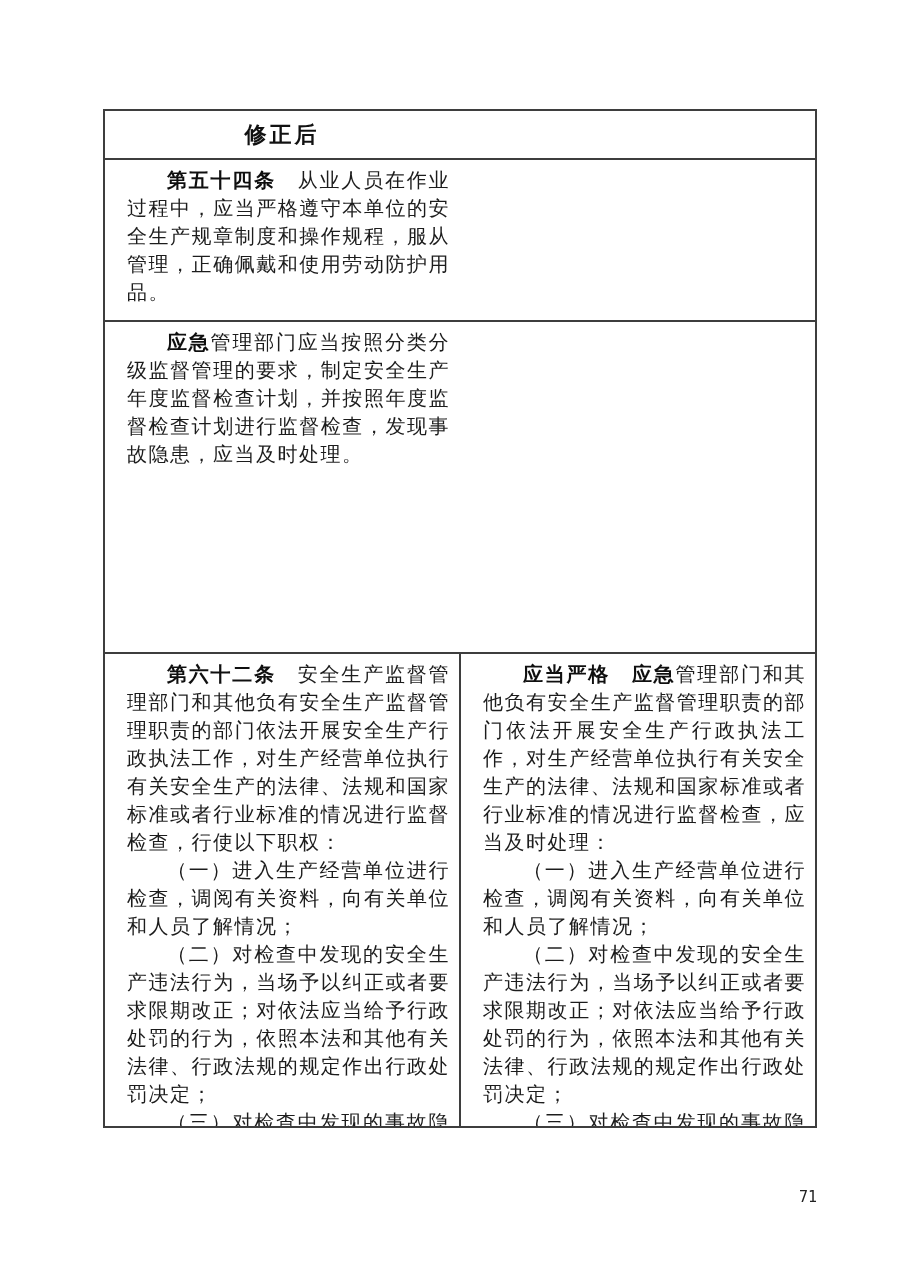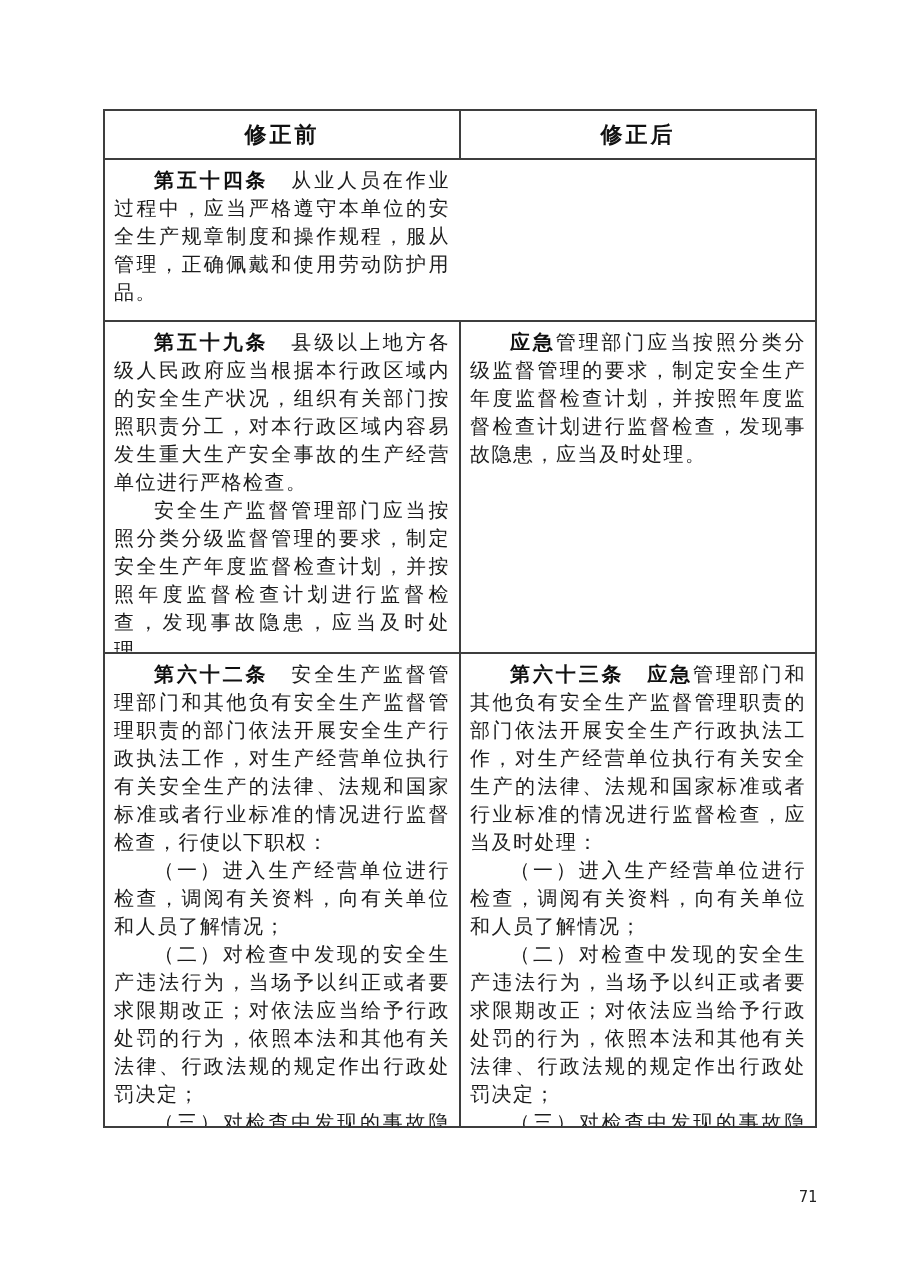--- a/index.html
+++ b/index.html
@@ -36,21 +36,21 @@
   .tr {
     display:grid;
     grid-template-columns:354px 1fr;
     overflow:hidden;
   }
   .tr + .tr { border-top:2px solid #3e3e3e; }
   #rows .tr:nth-child(1) { height:160px; }
   #rows .tr:nth-child(2) { height:332px; }
   #rows .tr:nth-child(3) { height:474px; }
   .td {
-    padding:6px 9px 0 9px;
+    padding:6px 9px 0 22px;
     overflow:hidden;
     font-size:20px;
     line-height:28px;
     letter-spacing:1.5px;
     text-align:justify;
     text-justify:inter-character;
   }
   .td + .td { border-left:2px solid #3e3e3e; }
   .td p { margin:0; text-indent:2em; }
   .td b { font-weight:bold; color:#0f0f0f; }
@@ -61,47 +61,42 @@
     font-size:15px;
     color:#222222;
   }
 </style>
 </head>
 <body>
 
 <div class="page">
   <div class="cmp-table">
     <div class="thead">
-      <div class="th">修正前</div>
       <div class="th">修正后</div>
     </div>
     <div id="rows">
         <div class="tr">
           <div class="td">
             <p><b>第五十四条</b><span>　从业人员在作业过程中，应当严格遵守本单位的安全生产规章制度和操作规程，服从管理，正确佩戴和使用劳动防护用品。</span></p>
           </div>
         </div>
         <div class="tr">
-          <div class="td">
-            <p><b>第五十九条</b><span>　县级以上地方各级人民政府应当根据本行政区域内的安全生产状况，组织有关部门按照职责分工，对本行政区域内容易发生重大生产安全事故的生产经营单位进行严格检查。</span></p>
-            <p><span>安全生产监督管理部门应当按照分类分级监督管理的要求，制定安全生产年度监督检查计划，并按照年度监督检查计划进行监督检查，发现事故隐患，应当及时处理。</span></p>
-          </div>
           <div class="td">
             <p><b>应急</b><span>管理部门应当按照分类分级监督管理的要求，制定安全生产年度监督检查计划，并按照年度监督检查计划进行监督检查，发现事故隐患，应当及时处理。</span></p>
           </div>
         </div>
         <div class="tr">
           <div class="td">
             <p><b>第六十二条</b><span>　安全生产监督管理部门和其他负有安全生产监督管理职责的部门依法开展安全生产行政执法工作，对生产经营单位执行有关安全生产的法律、法规和国家标准或者行业标准的情况进行监督检查，行使以下职权：</span></p>
             <p><span>（一）进入生产经营单位进行检查，调阅有关资料，向有关单位和人员了解情况；</span></p>
             <p><span>（二）对检查中发现的安全生产违法行为，当场予以纠正或者要求限期改正；对依法应当给予行政处罚的行为，依照本法和其他有关法律、行政法规的规定作出行政处罚决定；</span></p>
             <p><span>（三）对检查中发现的事故隐患，应当责令立即排除；重大事故隐</span></p>
           </div>
           <div class="td">
-            <p><b>第六十三条</b><span>　</span><b>应急</b><span>管理部门和其他负有安全生产监督管理职责的部门依法开展安全生产行政执法工作，对生产经营单位执行有关安全生产的法律、法规和国家标准或者行业标准的情况进行监督检查，应当及时处理：</span></p>
+            <p><b>应当严格</b><span>　</span><b>应急</b><span>管理部门和其他负有安全生产监督管理职责的部门依法开展安全生产行政执法工作，对生产经营单位执行有关安全生产的法律、法规和国家标准或者行业标准的情况进行监督检查，应当及时处理：</span></p>
             <p><span>（一）进入生产经营单位进行检查，调阅有关资料，向有关单位和人员了解情况；</span></p>
             <p><span>（二）对检查中发现的安全生产违法行为，当场予以纠正或者要求限期改正；对依法应当给予行政处罚的行为，依照本法和其他有关法律、行政法规的规定作出行政处罚决定；</span></p>
             <p><span>（三）对检查中发现的事故隐患，应当责令立即排除；重大事故隐</span></p>
           </div>
         </div>
       </div>
   </div>
   <div class="pagenum">71</div>
 </div>
 

